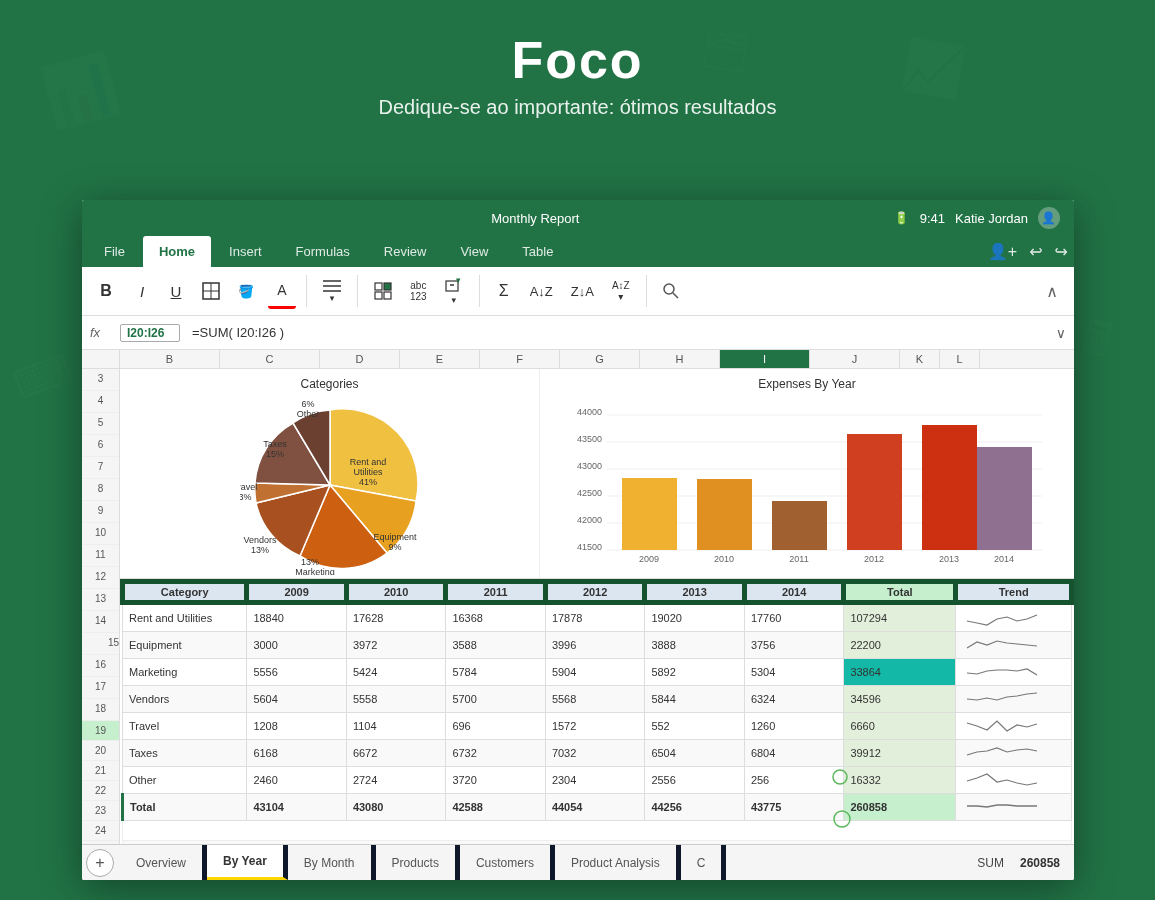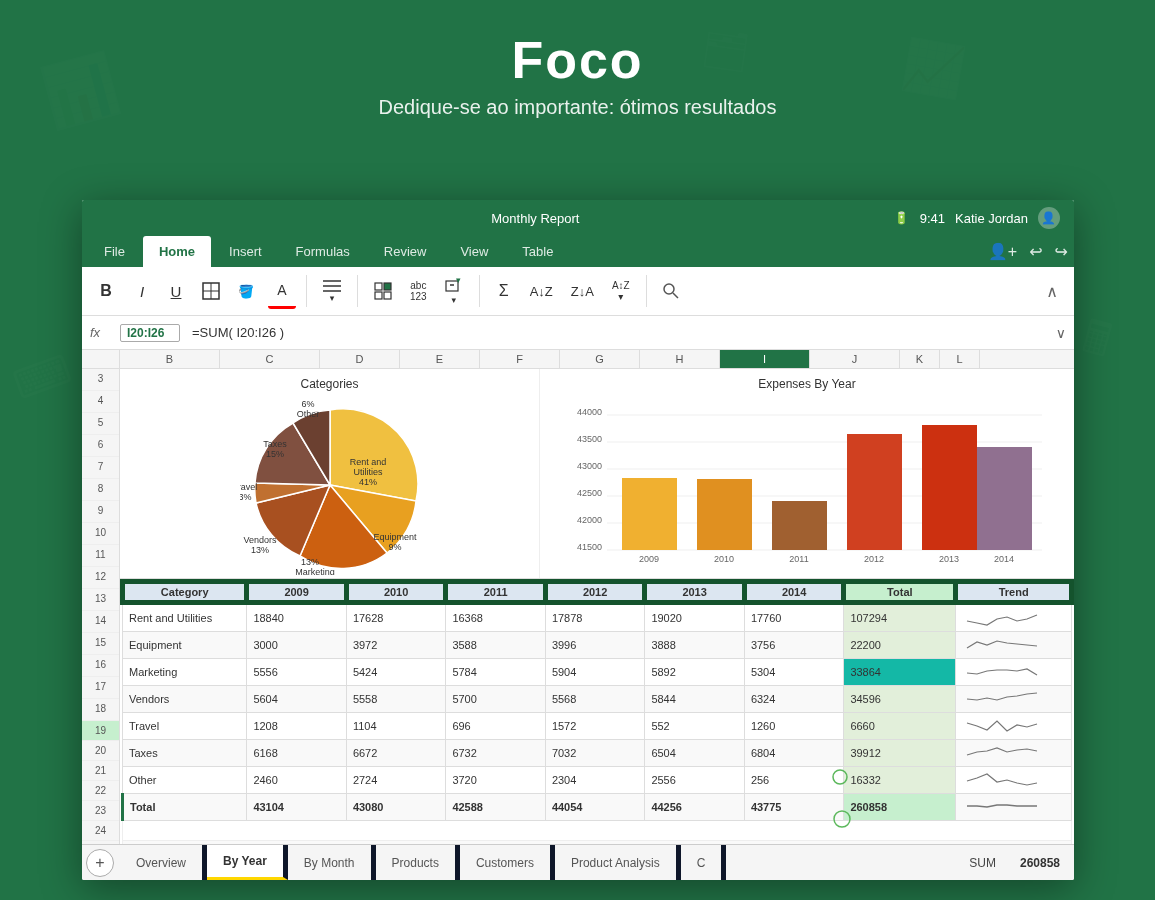--- a/index.html
+++ b/index.html
@@ -381,21 +381,21 @@
       background: white;
       color: #333;
       font-weight: 600;
       border-bottom: 3px solid #ffd700;
       border-top: none;
     }
     .sheet-tab-sum {
       margin-left: auto;
       display: flex;
       align-items: flex-end;
-      gap: 24px;
+      gap: 16px;
       padding: 0 10px;
     }
     .sum-label {
       font-size: 12px;
       color: #444;
     }
     .sum-value {
       font-size: 12px;
       font-weight: 600;
       color: #333;
@@ -556,21 +556,21 @@
       <div class="row-num" style="height:22px;">5</div>
       <div class="row-num" style="height:22px;">6</div>
       <div class="row-num" style="height:22px;">7</div>
       <div class="row-num" style="height:22px;">8</div>
       <div class="row-num" style="height:22px;">9</div>
       <div class="row-num" style="height:22px;">10</div>
       <div class="row-num" style="height:22px;">11</div>
       <div class="row-num" style="height:22px;">12</div>
       <div class="row-num" style="height:22px;">13</div>
       <div class="row-num" style="height:22px;">14</div>
-      <div class="row-num" style="height:22px;">15</div>
+      <div class="row-num" style="height:22px;text-align:right;">15</div>
       <div class="row-num" style="height:22px;">16</div>
       <div class="row-num" style="height:22px;">17</div>
       <div class="row-num" style="height:22px;">18</div>
       <div class="row-num" style="height:20px;background:#c6efce;">19</div>
       <div class="row-num" style="height:20px;">20</div>
       <div class="row-num" style="height:20px;">21</div>
       <div class="row-num" style="height:20px;">22</div>
       <div class="row-num" style="height:20px;">23</div>
       <div class="row-num" style="height:20px;">24</div>
       <div class="row-num" style="height:20px;">25</div>

